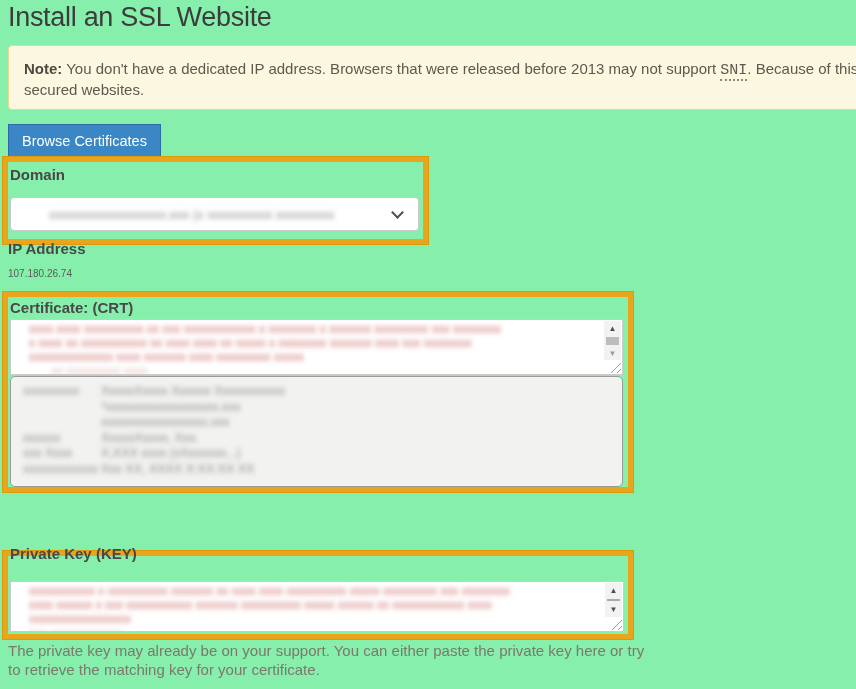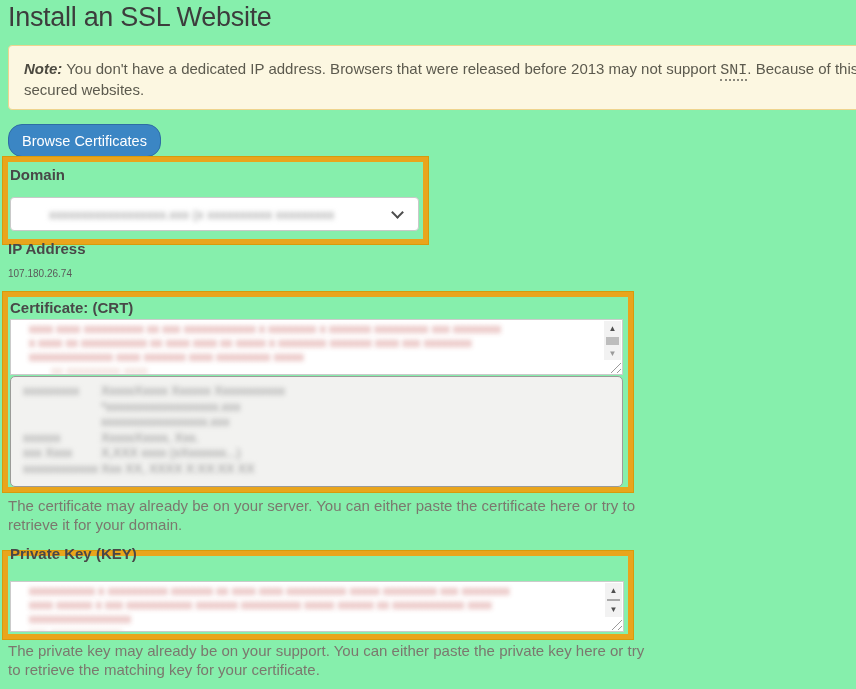--- a/index.html
+++ b/index.html
@@ -7,25 +7,25 @@
   body { font-family:"Liberation Sans","DejaVu Sans",sans-serif; }
   .stage { position:relative; width:856px; height:689px; overflow:hidden; background:#86efac; }
 
   .page-title { position:absolute; left:8px; top:2px; font-size:27px; font-weight:400;
     color:#3c3c3c; letter-spacing:-0.3px; }
 
   .note-box { position:absolute; left:8px; top:45px; width:1100px; height:65px;
     background:#fcf7e1; border:1px solid #eed48e; border-radius:4px; padding:13px 15px;
     font-size:15px; color:#5c5a4e; line-height:19px; overflow:hidden; }
   .note-line1 { white-space:nowrap; }
-  .note-bold { font-weight:700; color:#4c4a40;font-style:italic; }
+  .note-bold { font-weight:700; color:#4c4a40; }
   .abbr-sni { border-bottom:2px dotted #8a887c; cursor:help;font-family:Liberation Mono, monospace; }
 
   .btn { position:absolute; display:inline-flex; align-items:center; justify-content:center;
-    height:33px; padding:0 13px; background:#3b86c4; border:1px solid #2e6da4; border-radius:14px;
+    height:33px; padding:0 13px; background:#3b86c4; border:1px solid #2e6da4; border-radius:0;
     color:#fff; font-size:14.5px; font-family:inherit; cursor:pointer; white-space:nowrap; }
   .btn-browse { left:8px; top:124px; }
   .btn-autofill { left:659px; top:325px; }
 
   .hl { position:absolute; border:5px solid #e9a51c; box-shadow:0 0 0 1px #d99a0b; }
 
   .lbl { position:absolute; font-size:15px; font-weight:600; color:#484848; }
 
   .select { position:absolute; left:10px; top:197px; width:409px; height:34px;
     background:#fff; border:1px solid #c9c9c9; border-radius:4px; cursor:pointer; }
@@ -127,21 +127,20 @@
       <span class="info-lbl">xxx Xxxx</span>
       <span>X,XXX xxxx (xXxxxxxx...)</span>
     </div>
     <div class="info-row">
       <span class="info-lbl">xxxxxxxxxxxx</span>
       <span>Xxx XX, XXXX X:XX:XX XX</span>
     </div>
   </div>
 
 
-  <p class="helper helper-cert">The certificate may already be on your server. You can either paste the certificate here or try to retrieve it for your domain.</p>
 
   <div class="hl" style="left:3px; top:551px; width:630px; height:88px;"></div>
   <div class="lbl" style="left:10px; top:545px;">Private Key (KEY)</div>
 
   <div class="ta ta-key">
     <div style="padding-top:2px;">
       <span class="redline" style="width:540px;">xxxxxxxxxxx x xxxxxxxxxx xxxxxxx xx xxxx xxxx xxxxxxxxxx xxxxx xxxxxxxxx xxx xxxxxxxx</span>
       <span class="redline" style="width:528px;">xxxx xxxxxx x xxx xxxxxxxxxxx xxxxxxx xxxxxxxxxx xxxxx xxxxxx xx xxxxxxxxxxxx xxxx</span>
       <span class="redline" style="width:118px;">xxxxxxxxxxxxxxxxx</span>
       <span class="redline faint" style="width:165px;">xxx xxxxxxxxxxxx</span>

